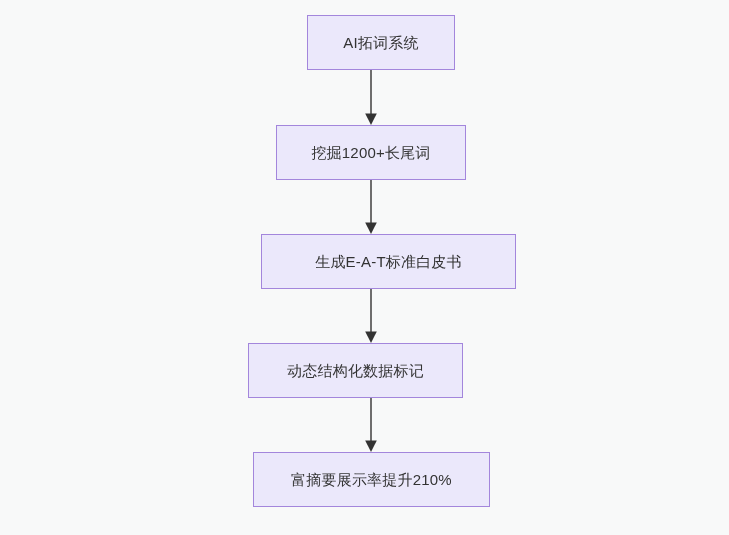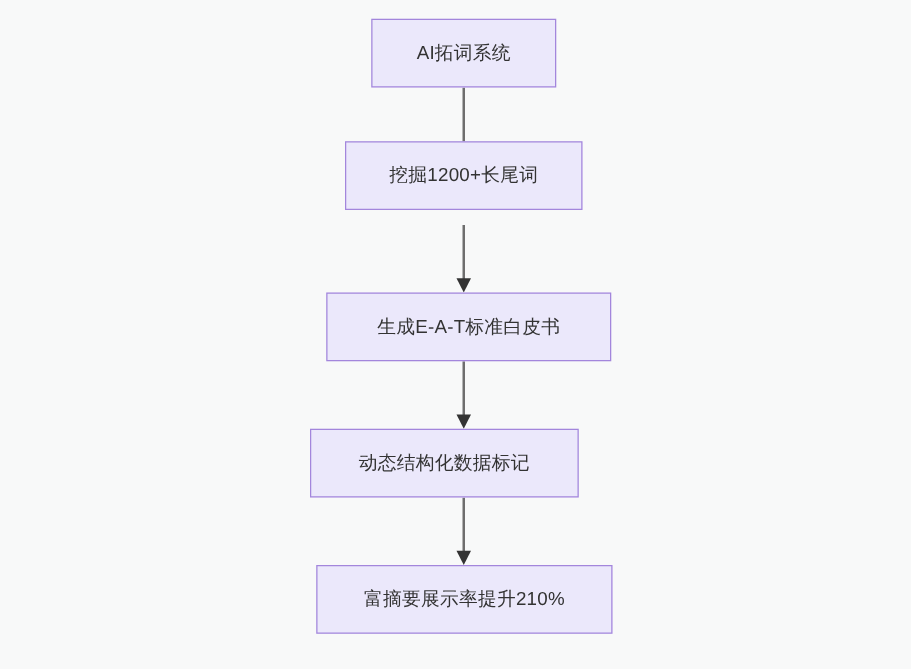--- a/index.html
+++ b/index.html
@@ -35,23 +35,23 @@
   .node-label {
     color: #333333;
     font-size: 15px;
     line-height: 1;
     letter-spacing: 0.2px;
     white-space: nowrap;
     font-family: "Liberation Sans", "DejaVu Sans", sans-serif;
   }
 
   
-  .node-1 { left: 297px; top: 15px;  width: 148px; }
-  .node-2 { left: 276px; top: 113px; width: 190px; }
-  .node-3 { left: 261px; top: 234px; width: 228px; }
+  .node-1 { left: 307px; top: 15px;  width: 148px; }
+  .node-2 { left: 276px; top: 125px; width: 190px; }
+  .node-3 { left: 261px; top: 234px; width: 255px; }
   .node-4 { left: 248px; top: 343px; width: 215px; }
   .node-5 { left: 253px; top: 452px; width: 237px; }
 
   
   .edge {
     position: absolute;
     left: 0;
     top: 0;
     width: 729px;
     height: 535px;

